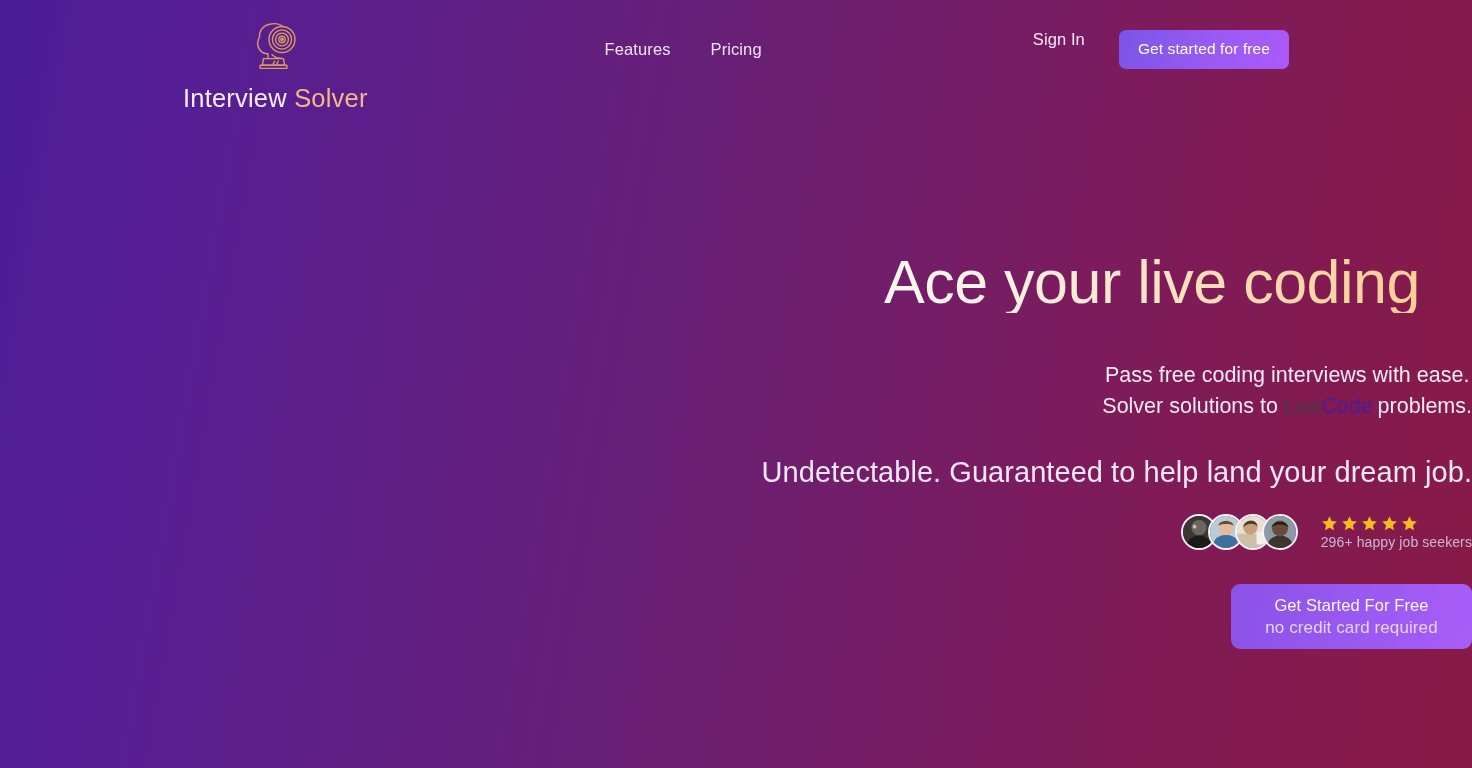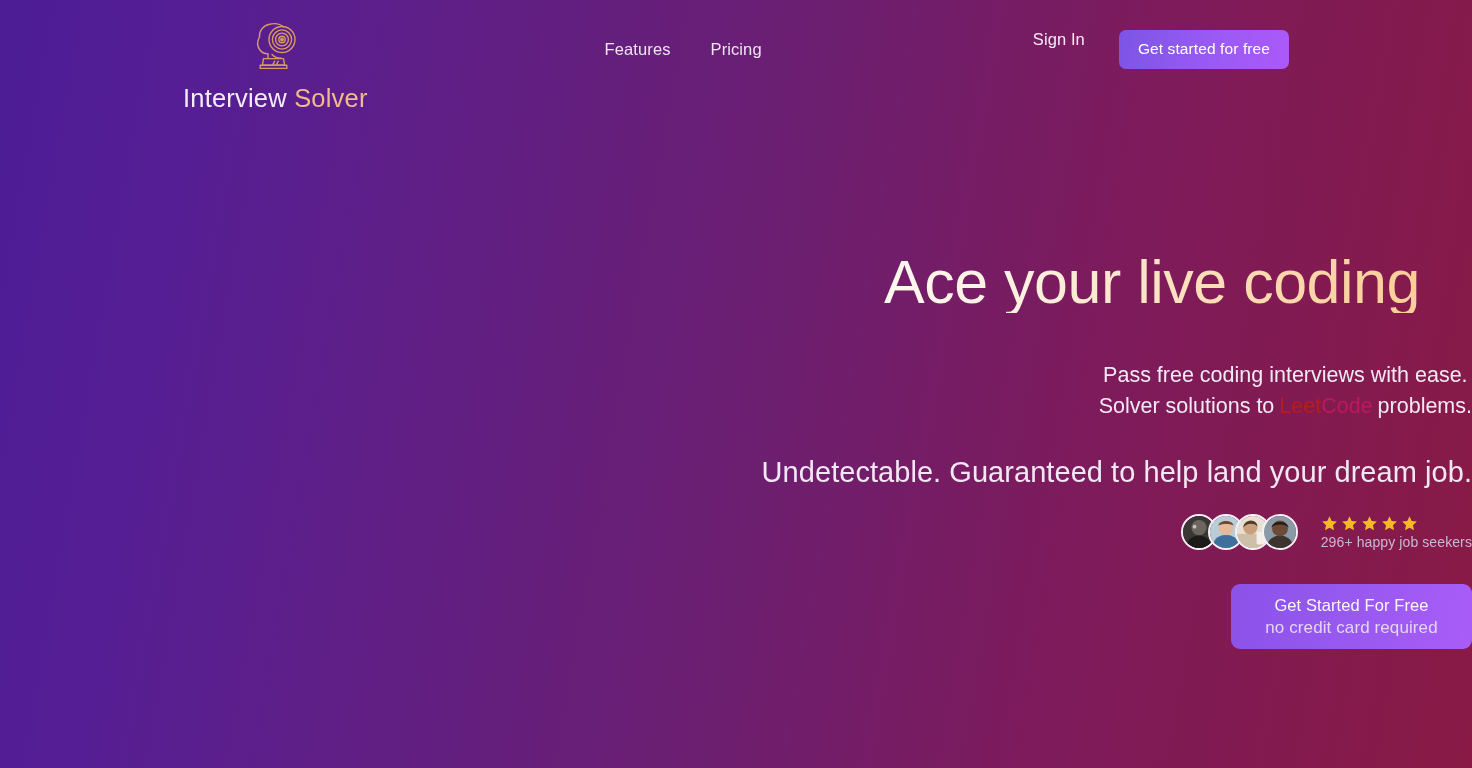--- a/index.html
+++ b/index.html
@@ -123,22 +123,22 @@
   .headline .l2 { display: block; }
 
   .sub {
     margin-top: 47px;
     text-align: center;
     font-size: 21.5px;
     line-height: 31px;
     color: #F3E9F5;
     font-weight: 400;
   }
-  .sub .leet { color: #b91c1c; }
-  .sub .code { color: #be185d; }
+  .sub .leet { color: #404040; font-family: Liberation Serif, serif; }
+  .sub .code { color: #4c1d95; }
   .sub .lc { padding: 0 5px; }
 
   .guarantee {
     margin-top: 34px;
     font-size: 29px;
     color: #F2E7F4;
     text-align: center;
     letter-spacing: 0.05px;
   }
 

